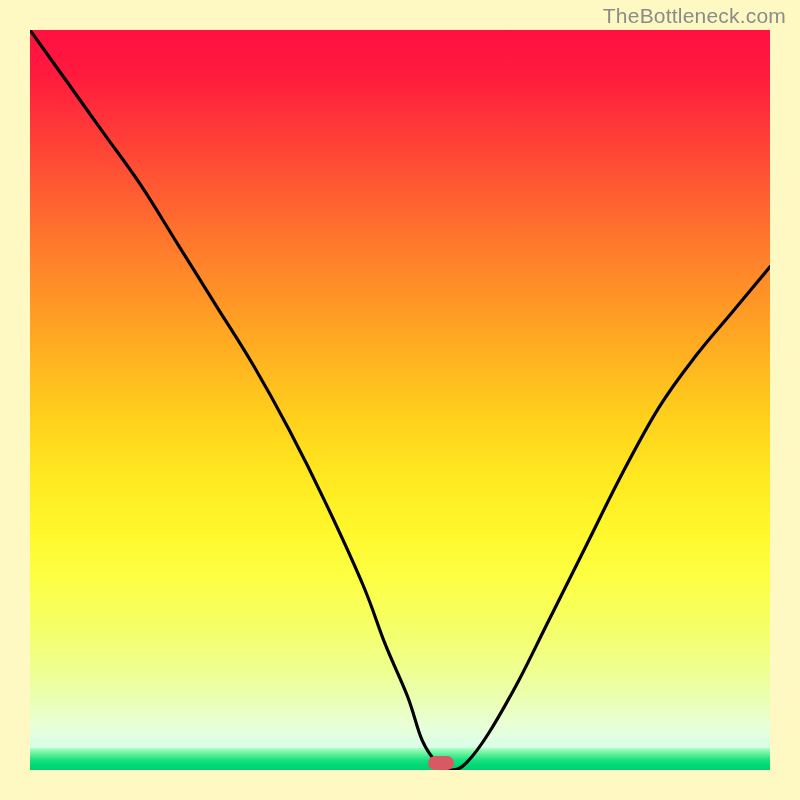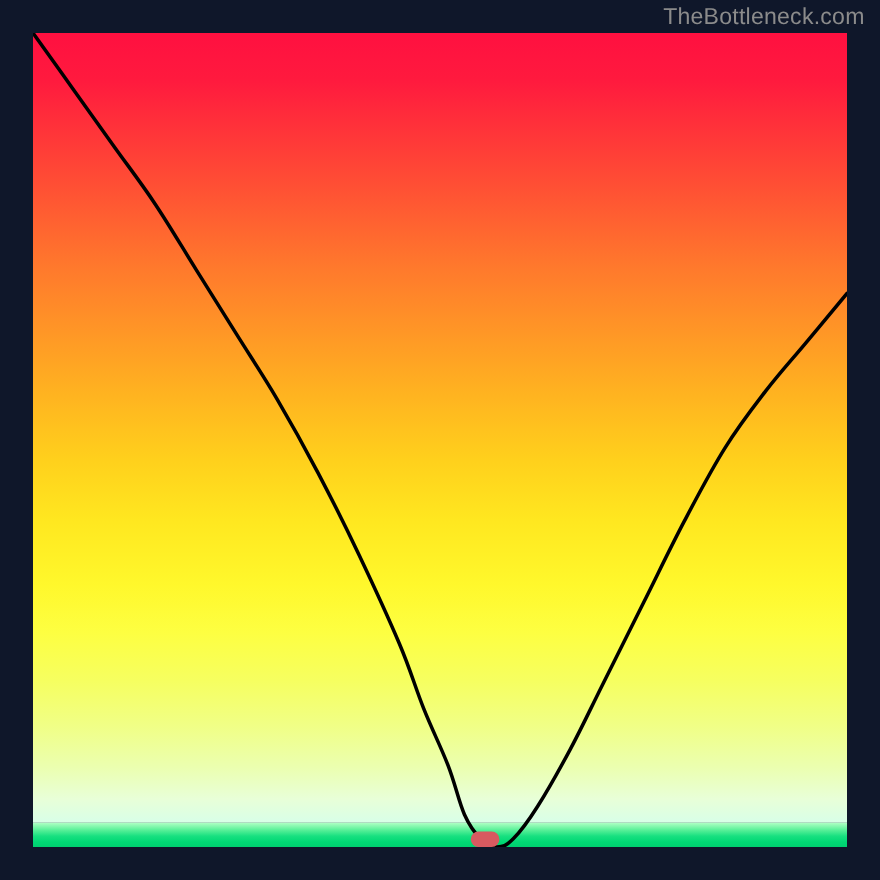--- a/index.html
+++ b/index.html
@@ -8,21 +8,21 @@
     width: 800px;
     height: 800px;
     background: #000;
     overflow: hidden;
     font-family: Arial, Helvetica, sans-serif;
   }
   .frame {
     position: relative;
     width: 800px;
     height: 800px;
-    background: #0f172a;
+    background: #fef9c3;
   }
   .plot-area {
     position: absolute;
     left: 30px;
     top: 30px;
     width: 740px;
     height: 740px;
     overflow: hidden;
   }
   .gradient-bg {

